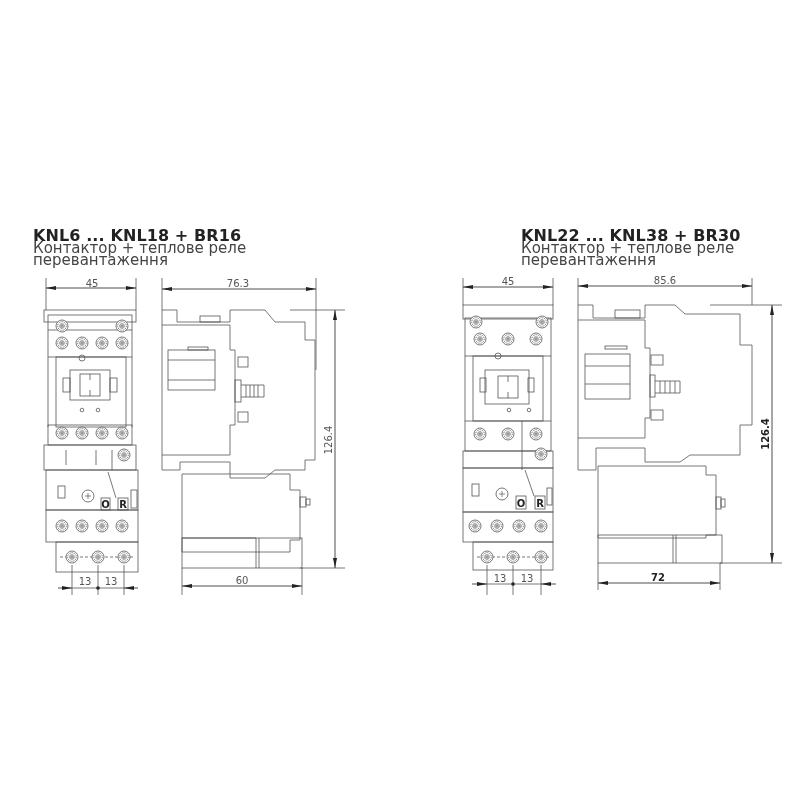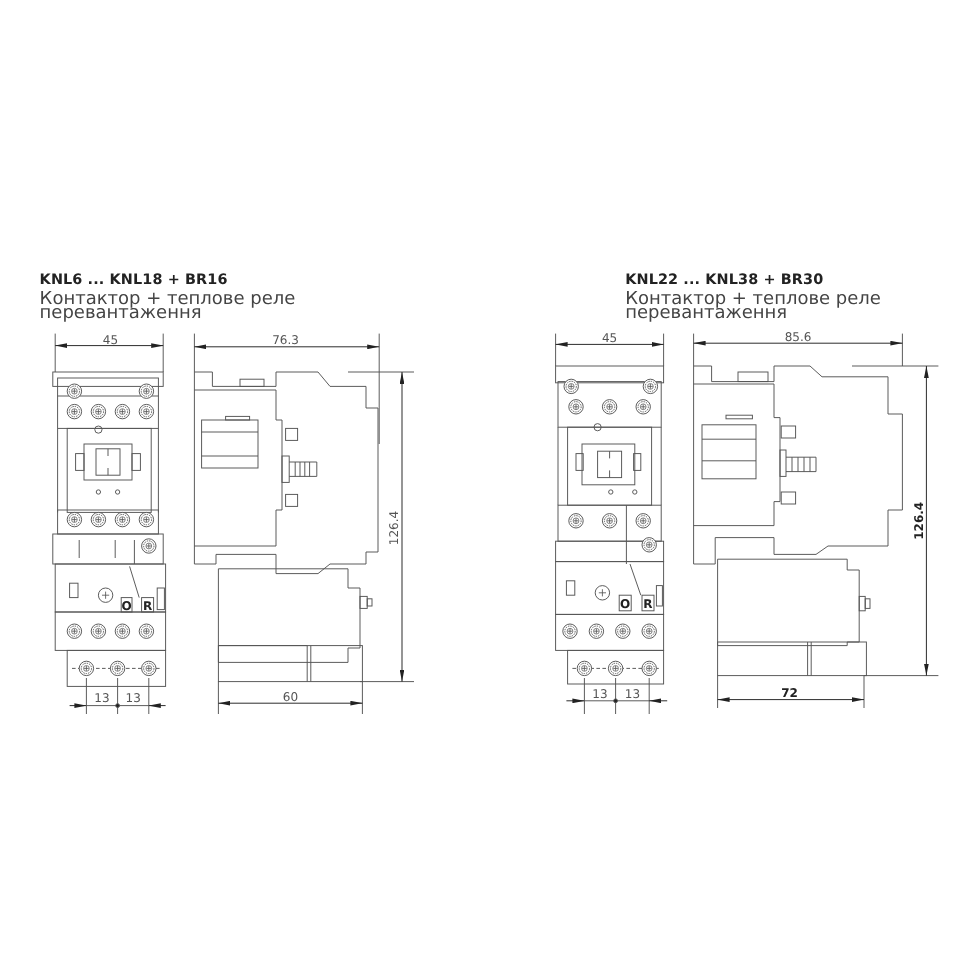--- a/index.html
+++ b/index.html
@@ -1,17 +1,17 @@
 <!DOCTYPE html>
 <html><head>
 <meta charset="utf-8">
 <style>
   html, body { margin:0; padding:0; background:#ffffff; }
   body { width:800px; height:800px; position:relative; overflow:hidden; font-family:"DejaVu Sans", sans-serif; }
-  .title { position:absolute; font-weight:bold; font-size:12px; color:#222; letter-spacing:0.1px; }
+  .title { position:absolute; font-weight:bold; font-size:16px; color:#222; letter-spacing:0.1px; }
   .sub { position:absolute; font-size:15px; color:#444; line-height:12px; }
   svg { position:absolute; left:0; top:0; }
   .dim { font-family:"DejaVu Sans", sans-serif; font-size:10px; fill:#555; }
   .dimb { font-family:"DejaVu Sans", sans-serif; font-size:10px; fill:#222; font-weight:bold; }
 </style>
 </head>
 <body>
 
 <div class="title" style="left:33px;top:226px;">KNL6 ... KNL18 + BR16</div>
 <div class="sub" style="left:33px;top:242px;">Контактор + теплове реле</div>

